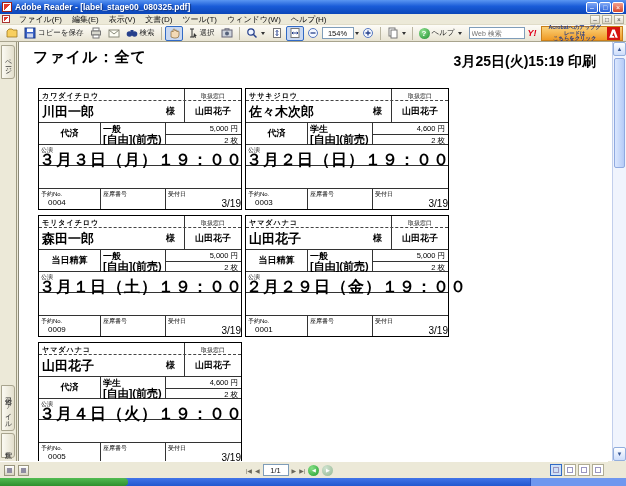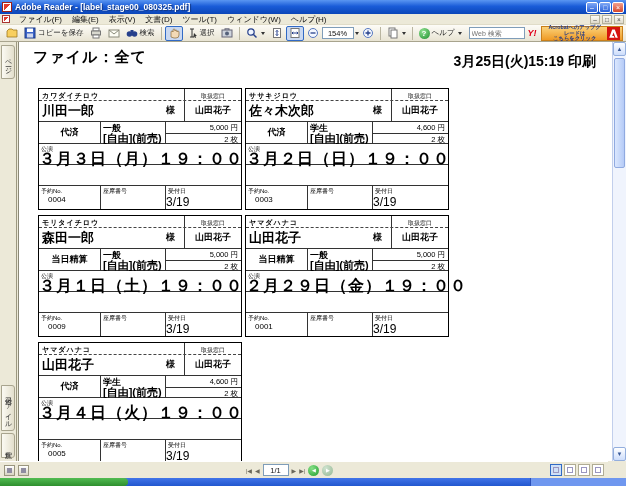--- a/index.html
+++ b/index.html
@@ -89,21 +89,21 @@
   .r4 { height:21px; border-bottom:1px solid #333; position:relative; }
   .perf-lbl { position:absolute; top:1px; left:2px; font-size:6px; font-weight:normal; }
   .perf-date { text-align:center; font-size:16px; padding-top:5px; letter-spacing:1px; white-space:nowrap; }
   .r5 { height:23px; border-bottom:1px solid #333; }
   .r6 { flex:1; display:flex; }
   .cell-lbl { position:absolute; top:1px; left:2px; font-size:6px; font-weight:normal; }
   .resv { width:61px; position:relative; }
   .resv-val { padding:9px 0 0 9px; font-size:8px; font-weight:normal; }
   .seat { width:65px; border-left:1px solid #333; position:relative; }
   .recv { flex:1; border-left:1px solid #333; position:relative; }
-  .recv-val { padding-top:9px; text-align:left; font-size:12px; font-weight:normal; }
+  .recv-val { padding-top:9px; text-align:right; font-size:10px; font-weight:normal; }
 
   
   .statusbar { position:absolute; left:0; right:18px; bottom:8px; height:17px; background:#ece9d8;
     border-top:1px solid #fff; display:flex; align-items:center; padding:0 4px; }
   .st-left { display:flex; gap:3px; }
   .st-ic { width:11px; height:11px; border:1px solid #9a967e; background:linear-gradient(#fff,#d8d4c2); position:relative; }
   .st-ic::after { content:""; position:absolute; inset:2px; background:#8f8ca0; }
   .st-center { margin:0 auto; display:flex; align-items:center; gap:3px; }
   .nav-glyph { font-size:6px; color:#6a675a; }
   .page-box { width:26px; height:12px; background:#fff; border:1px solid #7f9db9; font-size:7.5px; text-align:center; line-height:11px; color:#111; }

